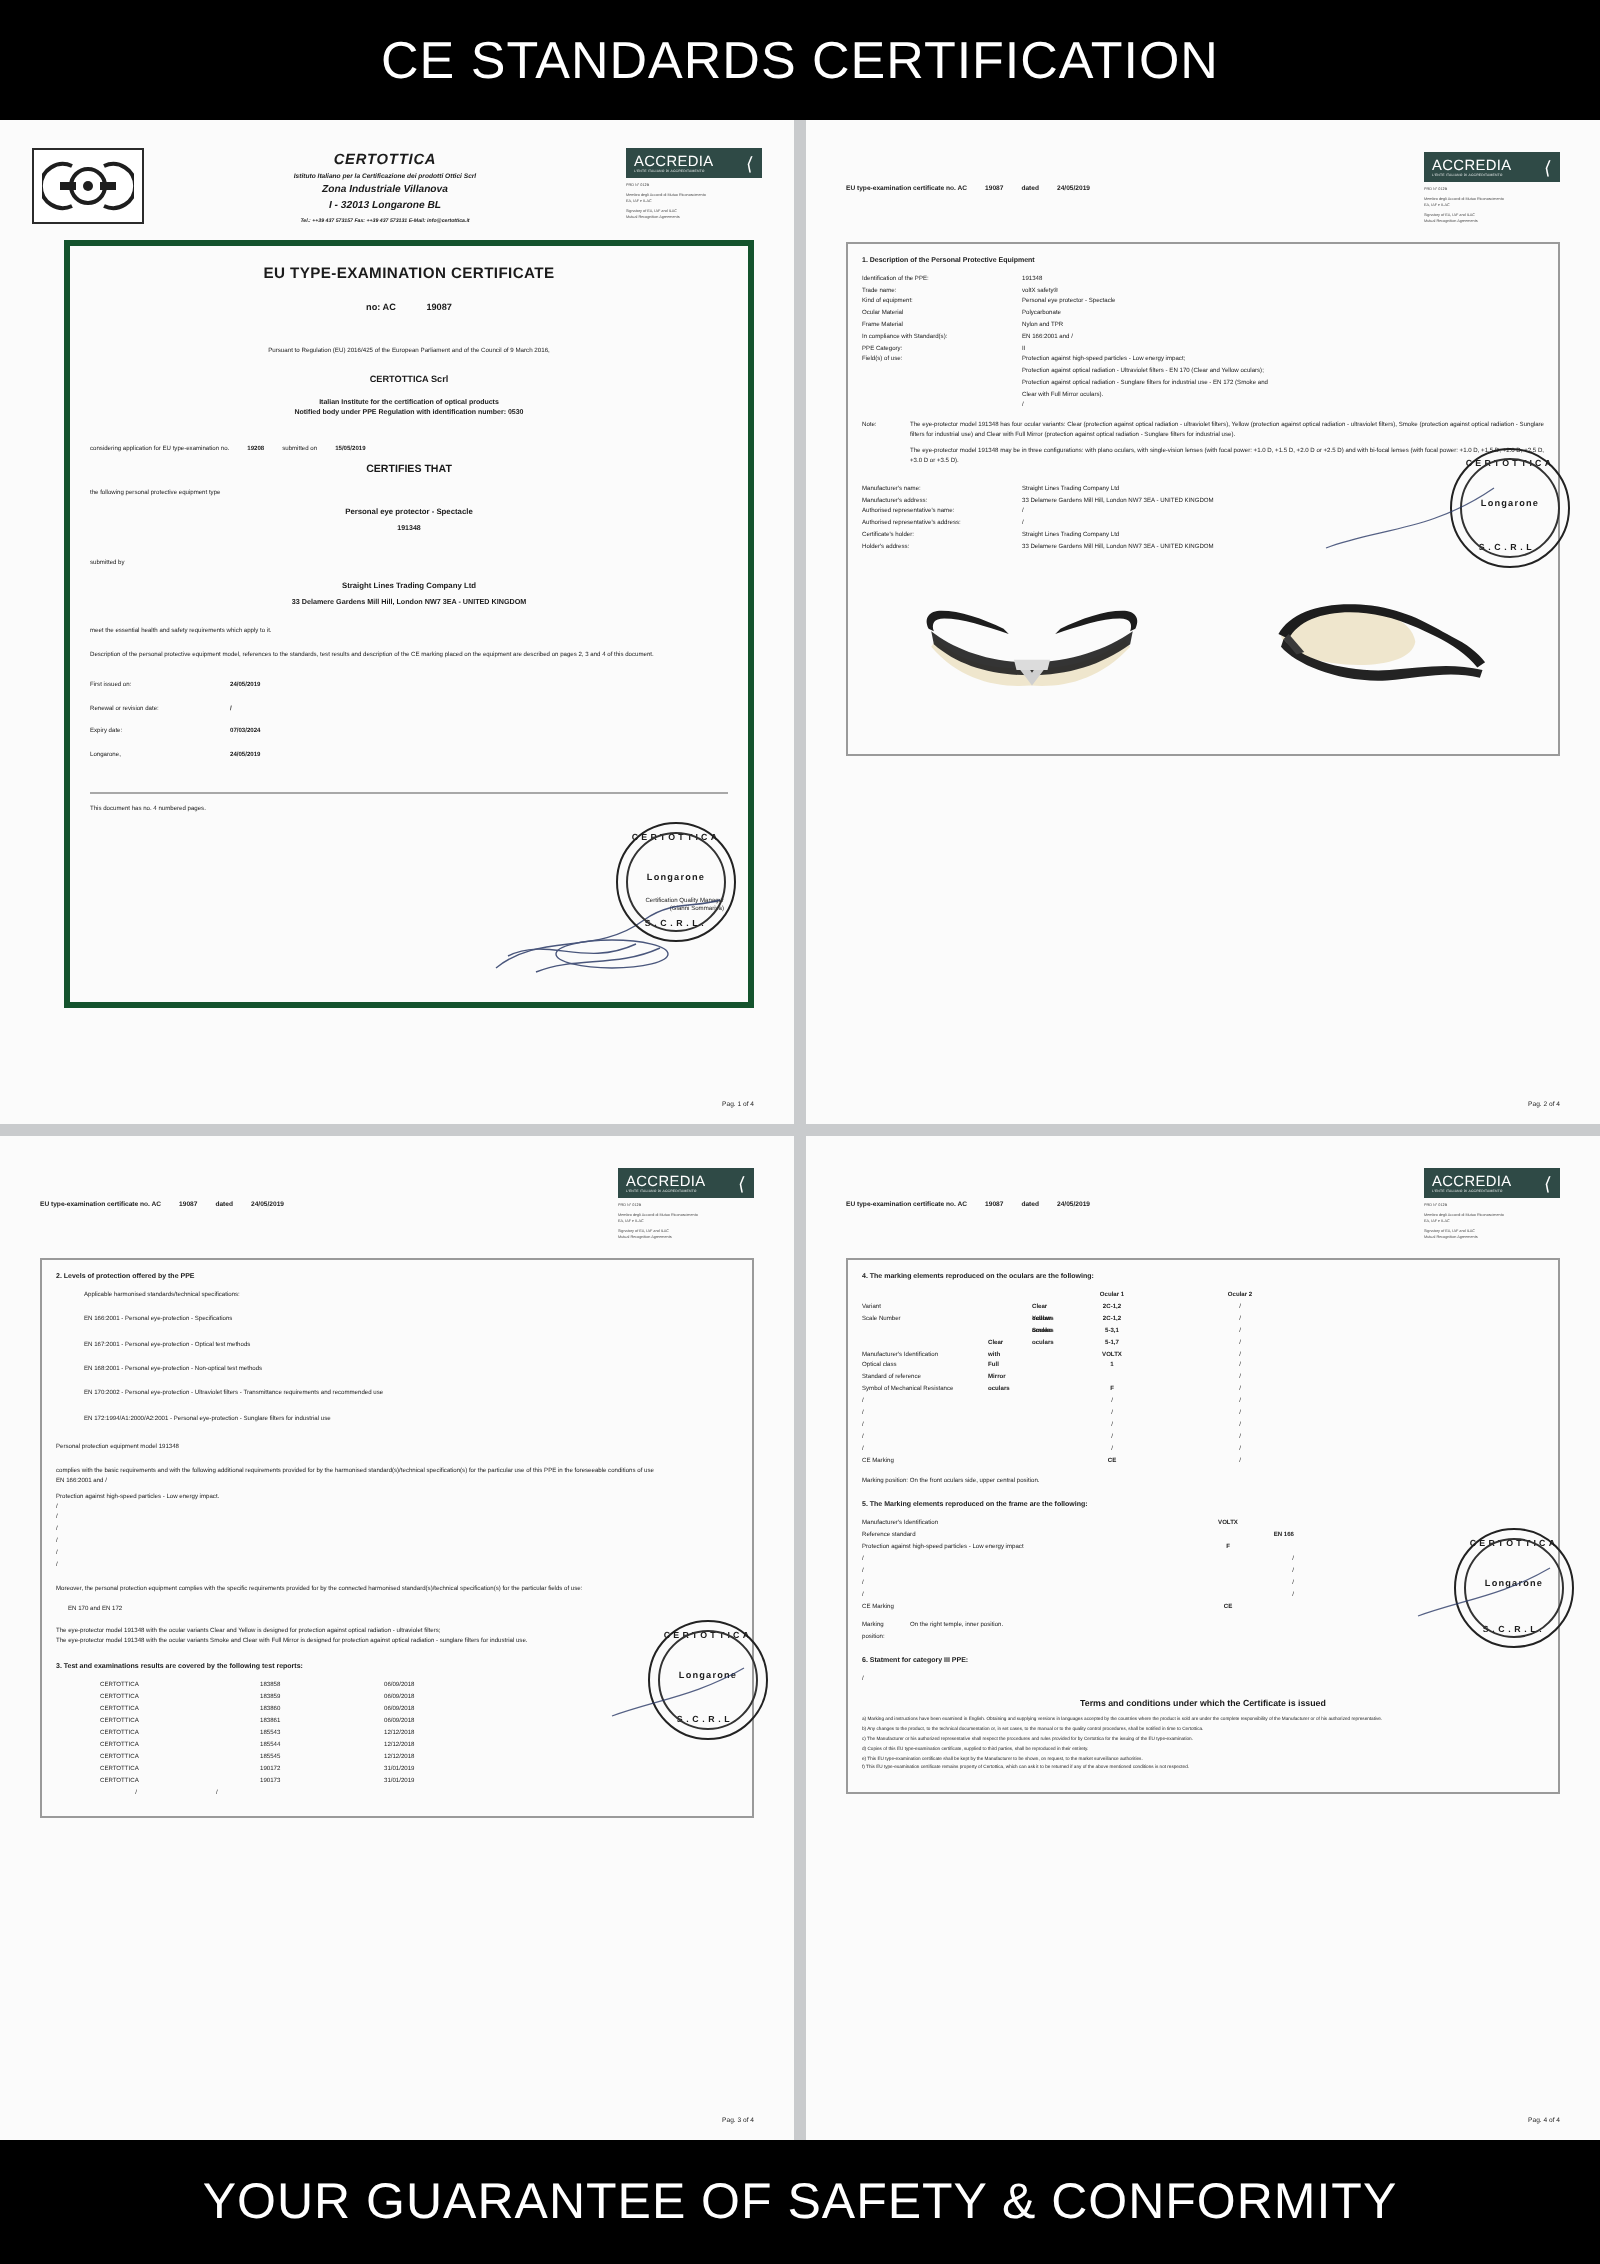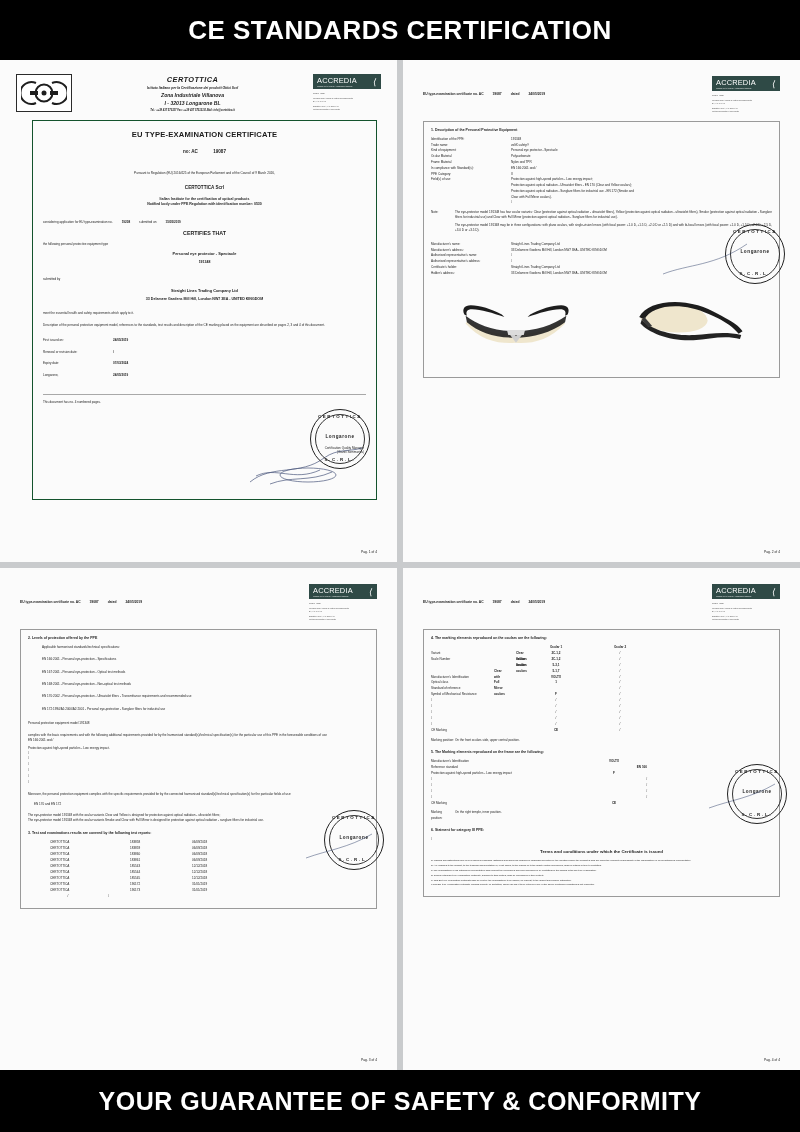--- a/index.html
+++ b/index.html
@@ -5,21 +5,21 @@
   html,body{margin:0;padding:0;}
   body{
     width:800px;height:1132px;
     background:#c9cbcd;
     font-family:"Liberation Sans", sans-serif;
     overflow:hidden;
   }
   .banner{
     background:#000;color:#fff;
     text-align:center;
-    font-weight:bold;
+    font-weight:normal;
     letter-spacing:0.5px;
     display:flex;align-items:center;justify-content:center;
   }
   #banner-top{height:60px;font-size:26px;}
   #banner-bottom{height:62px;font-size:25px;}
 
   .pages-grid{
     width:800px;height:1010px;
     background:#c9cbcd;
     display:grid;
@@ -69,21 +69,21 @@
   .accredia-word{font-size:7.4px;font-weight:normal;letter-spacing:.2px;line-height:1;}
   .accredia-tag{font-size:1.7px;letter-spacing:.1px;display:block;margin-top:.5px;opacity:.9;}
   .accredia-mark{font-size:9px;line-height:1;transform:skewX(-6deg);}
   .accredia-lines{margin-top:3px;}
   .accredia-lines div{
     font-size:1.9px;color:#4a4a4a;line-height:1.5;
   }
   .accredia-lines .gap{height:2px;}
 
   .p1-frame{
-    border:1px solid #14532d;margin:7px 6px 0 18px;
+    border:3px solid #14532d;margin:7px 6px 0 18px;
     padding:8px 10px 10px 10px;min-height:360px;position:relative;
   }
   .p1-main-title{font-size:7.6px;font-weight:bold;text-align:center;letter-spacing:.2px;}
   .p1-no{font-size:4.6px;font-weight:bold;text-align:center;margin-top:9px;}
   .p1-no span.lbl{margin-right:14px;}
   .p1-pursuant{font-size:3.1px;text-align:center;margin-top:15px;}
   .p1-cert{font-size:4.6px;font-weight:bold;text-align:center;margin-top:10px;}
   .p1-italian{font-size:3.5px;font-weight:bold;text-align:center;margin-top:5px;}
   .p1-notified{font-size:3.5px;font-weight:bold;text-align:center;}
   .p1-consider{font-size:3.05px;margin-top:13px;display:flex;gap:9px;}

